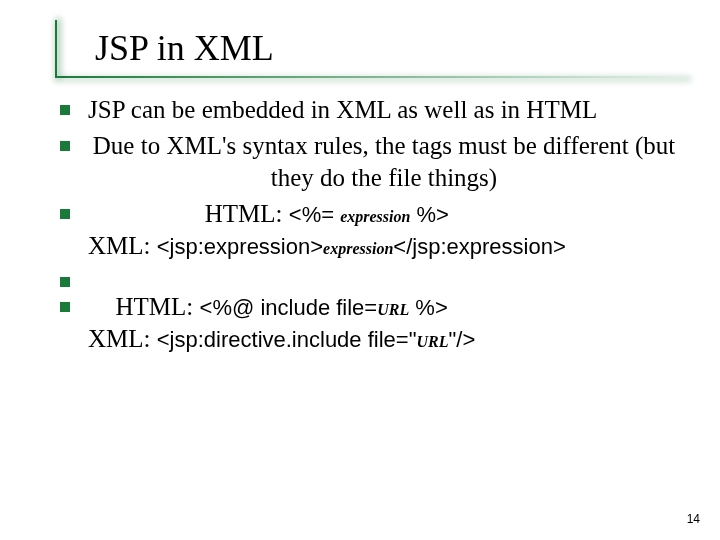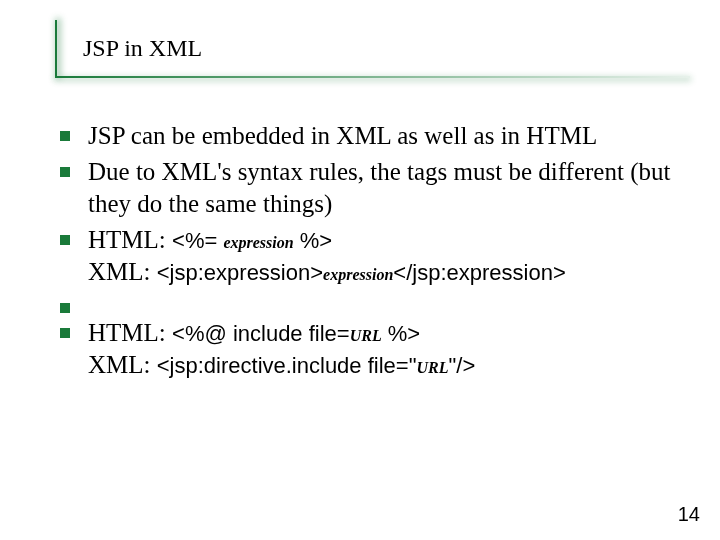--- a/index.html
+++ b/index.html
@@ -32,30 +32,31 @@
   .title-underline {
     position: absolute;
     top: 76px;
     left: 55px;
     right: 30px;
     height: 2px;
     background: linear-gradient(to right, #1a7a3a 0%, rgba(26,122,58,0.1) 100%);
     box-shadow: 0 2px 6px 1px rgba(30,120,60,0.3);
   }
   .title {
-    font-size: 24px;
+    font-size: 36px;
     color: #000;
-    padding-left: 28px;
+    padding-left: 40px;
     font-weight: normal;
   }
   .content {
     position: absolute;
-    top: 120px;
+    top: 94px;
     left: 60px;
     right: 40px;
+    text-align: center;
   }
   .bullet-item {
     display: flex;
     align-items: flex-start;
     margin-bottom: 4px;
   }
   .bullet {
     width: 10px;
     height: 10px;
     background: #1a7a3a;
@@ -76,21 +77,21 @@
   .ital {
     font-style: italic;
     font-weight: bold;
     font-family: "Times New Roman", serif;
     font-size: 16px;
   }
   .page-num {
     position: absolute;
     bottom: 14px;
     right: 20px;
-    font-size: 20px;
+    font-size: 12px;
     font-family: Arial, sans-serif;
     color: #000;
   }
 </style>
 </head>
 <body>
 
 <div class="title-accent"></div>
 <div class="title-bar">
   <h1 class="title">JSP in XML</h1>
@@ -99,21 +100,21 @@
 
 <div class="content">
 
   <div class="bullet-item">
     <div class="bullet"></div>
     <div class="bullet-text">JSP can be embedded in XML as well as in HTML</div>
   </div>
 
   <div class="bullet-item">
     <div class="bullet"></div>
-    <div class="bullet-text">Due to XML's syntax rules, the tags must be different (but they do the same things)</div>
+    <div class="bullet-text">Due to XML's syntax rules, the tags must be different (but they do the file things)</div>
   </div>
 
   <div class="bullet-item">
     <div class="bullet"></div>
     <div class="bullet-text">
       <span>HTML: </span><span class="mono">&lt;%= </span><span class="mono ital">expression</span><span class="mono"> %&gt;</span><br>
       <span>XML: </span><span class="mono">&lt;jsp:expression&gt;</span><span class="mono ital">expression</span><span class="mono">&lt;/jsp:expression&gt;</span>
     </div>
   </div>
 

